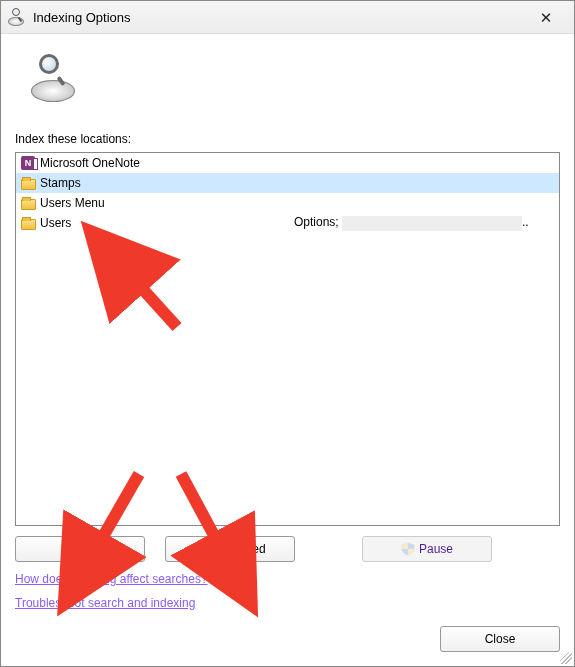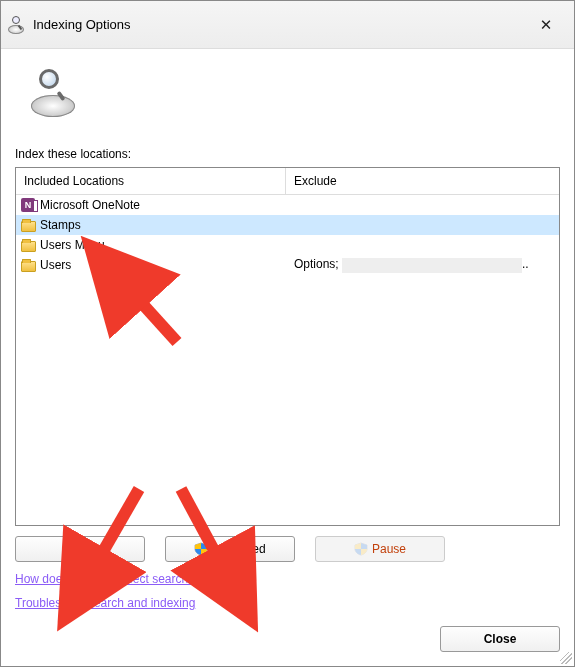--- a/index.html
+++ b/index.html
@@ -18,21 +18,21 @@
     width: 575px;
     height: 667px;
     border: 1px solid #888;
     background: #fff;
     display: flex;
     flex-direction: column;
     position: relative;
   }
   .titlebar {
     background: linear-gradient(#f5f5f5,#ededed);
-    height: 48px;
+    height: 33px;
     display: flex;
     align-items: center;
     padding: 0 6px;
     border-bottom: 1px solid #ddd;
   }
   .titlebar .title-icon {
     width: 18px; height: 18px;
     margin-right: 8px;
     position: relative;
   }
@@ -236,23 +236,24 @@
     background: linear-gradient(#fefefe,#f0f0f0);
     border-radius: 3px;
     display: flex;
     align-items: center;
     justify-content: center;
     gap: 4px;
     font-size: 12px;
     cursor: default;
   }
   .btn.disabled {
-    color: #c2410c;
+    color: #4c1d95;
     background: #f4f4f4;
     border-color: #ccc;
+    margin-left: 47px;
   }
   .shield {
     width: 14px; height: 14px;
     display: inline-block;
     position: relative;
   }
   .shield svg { display: block; }
 
   .link {
     color: #8b5cf6;
@@ -260,21 +261,20 @@
     cursor: pointer;
     font-size: 12px;
     margin-bottom: 10px;
     align-self: flex-start;
   }
 
   .footer {
     display: flex;
     justify-content: flex-end;
     padding-top: 6px;
-    font-weight: bold;
   }
   .footer .btn { width: 120px; }
 
   
   .arrow {
     position: absolute;
     pointer-events: none;
   }
   .arrow svg { overflow: visible; }
 
@@ -309,24 +309,20 @@
       <div class="big-icon">
         <span class="disc"></span>
           <span class="glass"></span>
           <span class="handle"></span>
       </div>
     </div>
 
     <div class="section-label">Index these locations:</div>
 
     <div class="list-frame">
-      <div class="list-header">
-        <div class="col col-inc">Included Locations</div>
-        <div class="col col-exc">Exclude</div>
-      </div>
       <div class="list-body" id="list-body">
 
       <div class="list-row">
             <div class="cell-inc">
               <span class="app-icon">
                 <span class="onenote">N</span>
               </span>
               <span>Microsoft OneNote</span>
             </div>
             <div class="cell-exc"></div>

